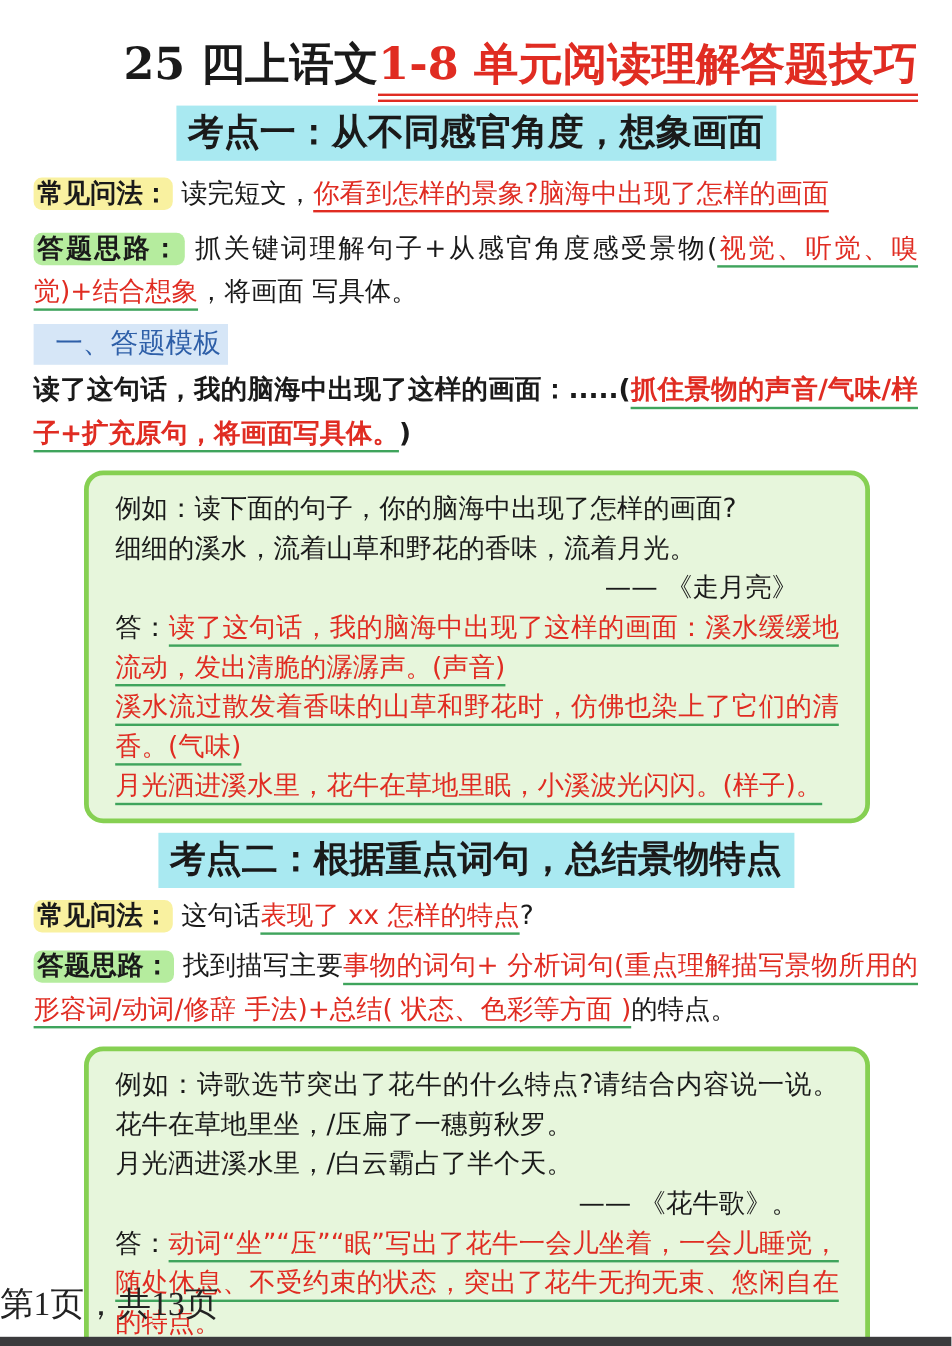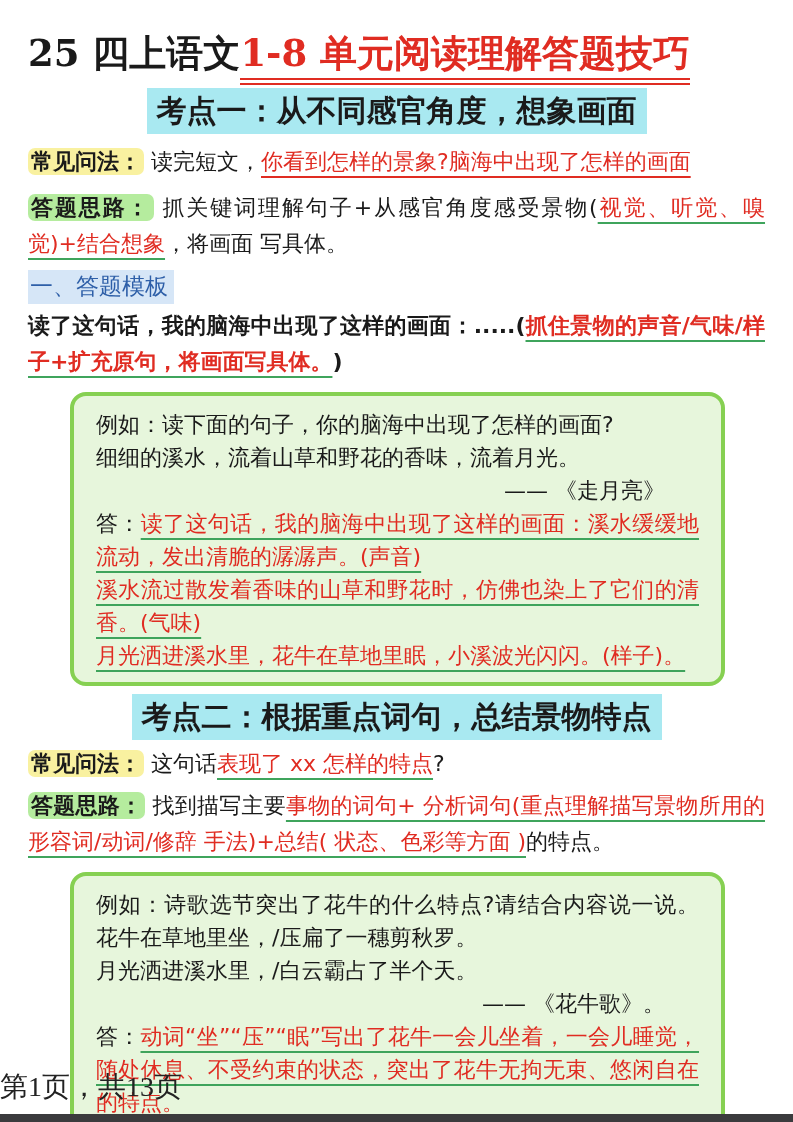--- a/index.html
+++ b/index.html
@@ -18,21 +18,21 @@
   html,body{margin:0;padding:0;}
   body{
     width:793px;height:1122px;position:relative;overflow:hidden;
     background:#ffffff;color:#1a1a1a;
     font-family:"DejaVu Sans",sans-serif;
   }
   .page{padding:30px 28px 0 28px;}
 
   
   .doc-title{
-    text-align:left;
+    text-align:right;
     font-family:"DejaVu Serif","Liberation Serif",serif;
     font-size:37px;font-weight:700;line-height:1.25;
     white-space:nowrap;
   }
   .doc-title .red-part{
     color:var(--red);
     border-bottom:7px double var(--red);
     padding-bottom:3px;
   }
 
@@ -64,21 +64,21 @@
     text-decoration:underline;
     text-decoration-color:var(--underline_green);
     text-decoration-thickness:2px;
     text-underline-offset:7px;
   }
 
   
   .template-label{
     display:inline-block;margin-top:8px;
     background:var(--blue_bg);color:var(--blue_text);
-    font-size:23px;line-height:32px;padding:0 6px 2px 2px;
+    font-size:23px;line-height:32px;padding:0 6px 2px 18px;
   }
 
   
   .example-box{
     margin:12px 40px 0 42px;
     background:var(--box_bg);
     border:4px solid var(--box_border);
     border-radius:16px;
     padding:12px 22px 10px 22px;
   }

